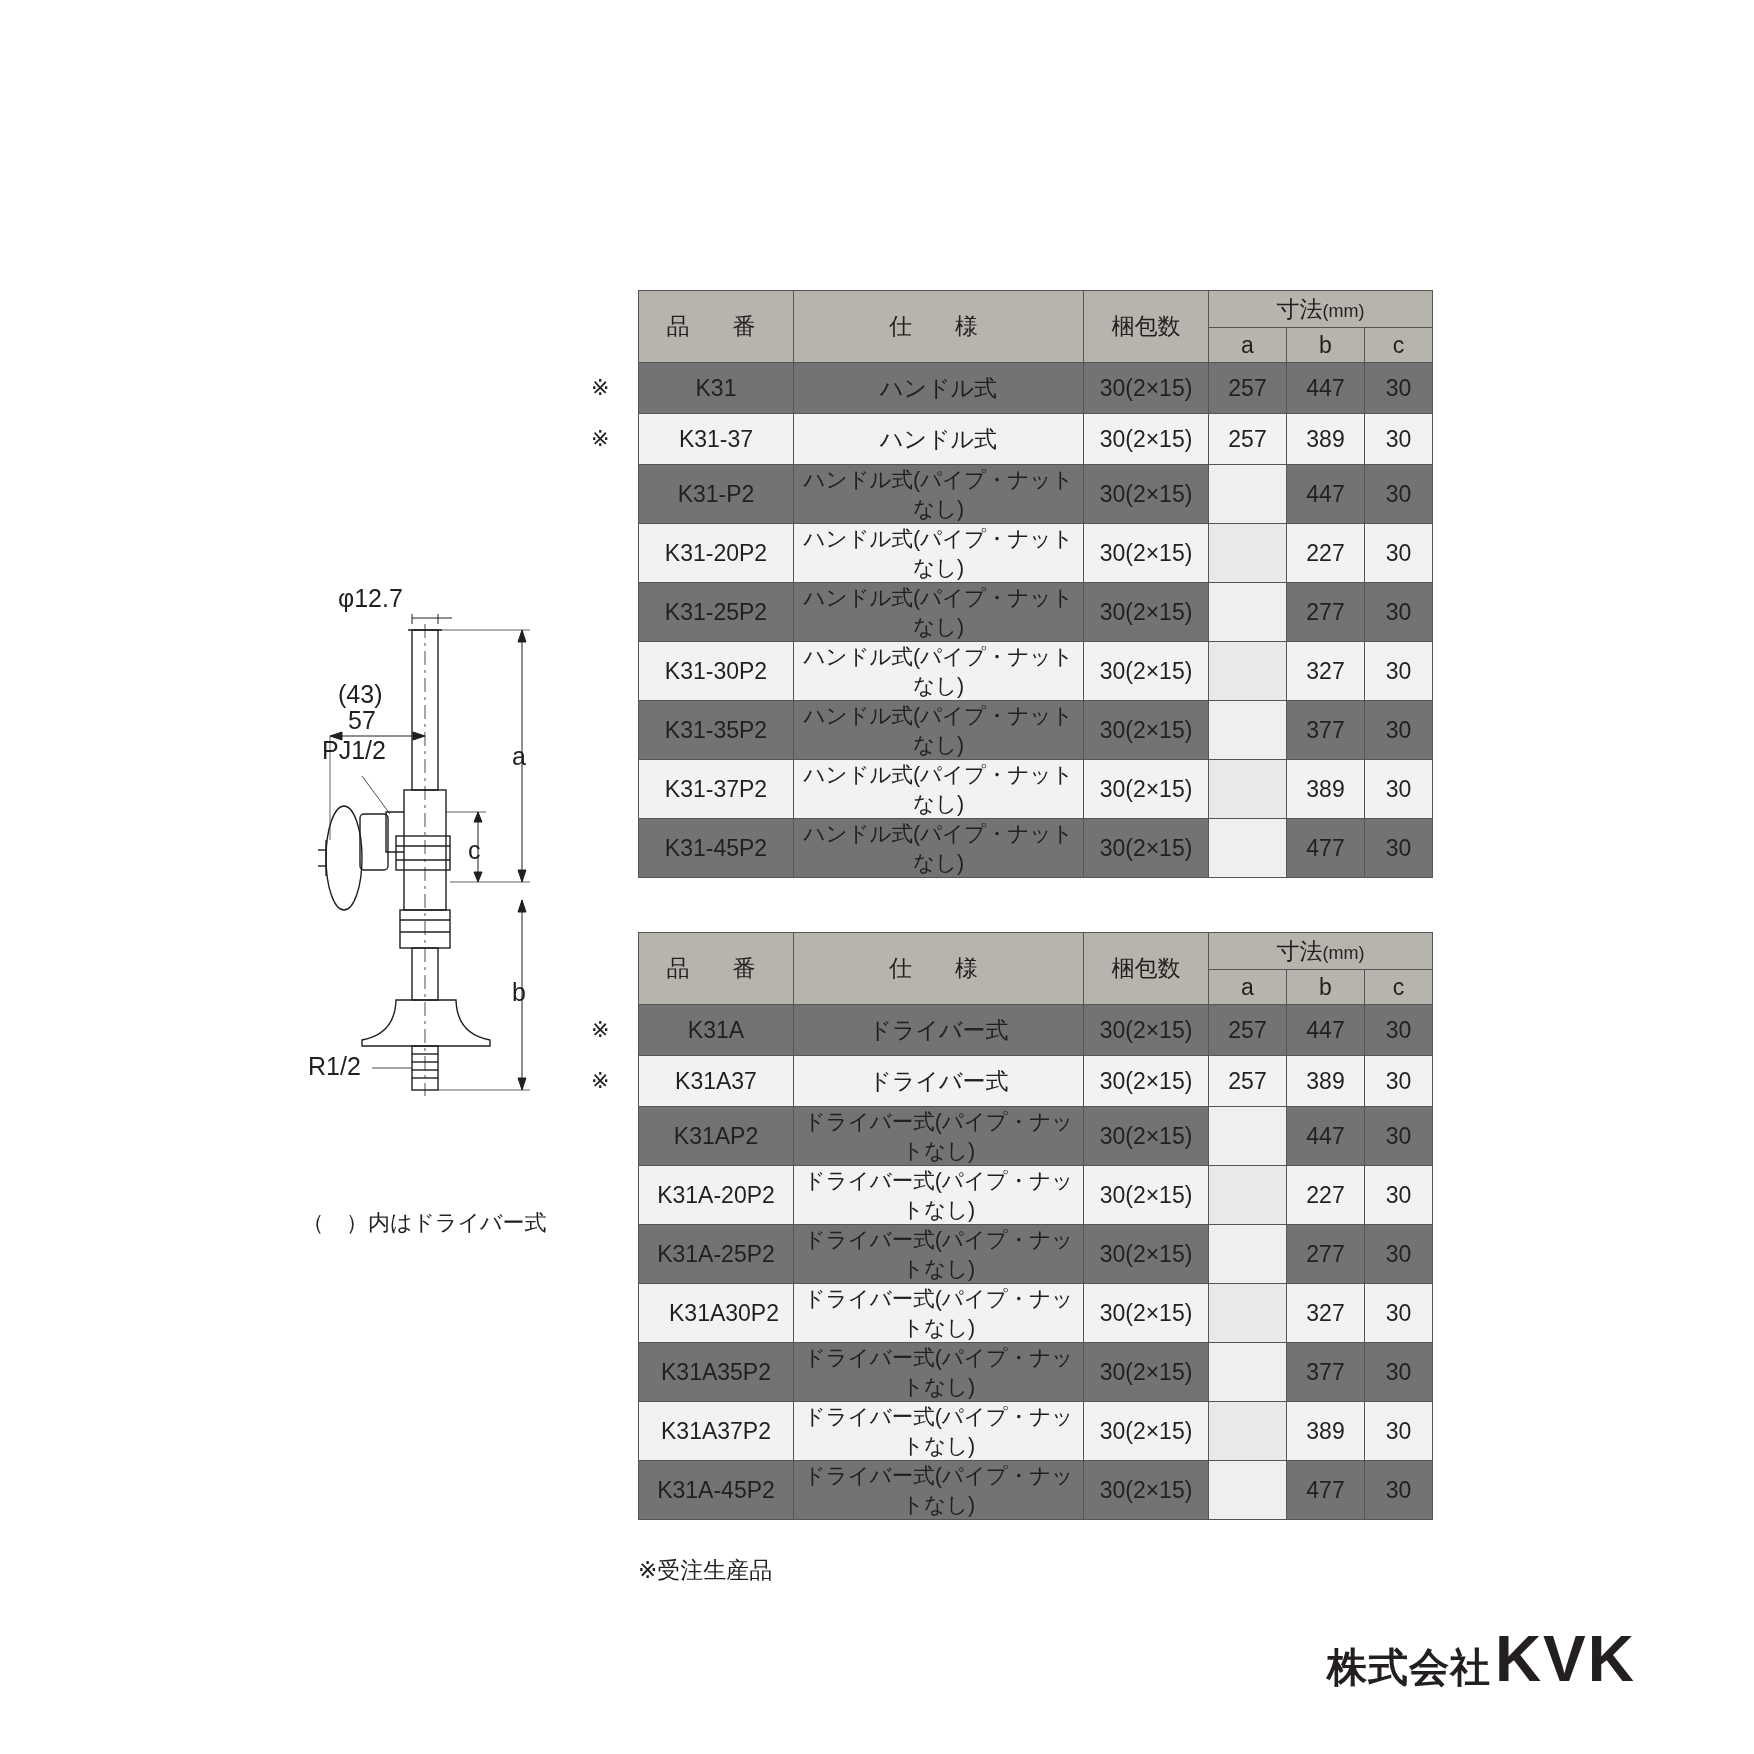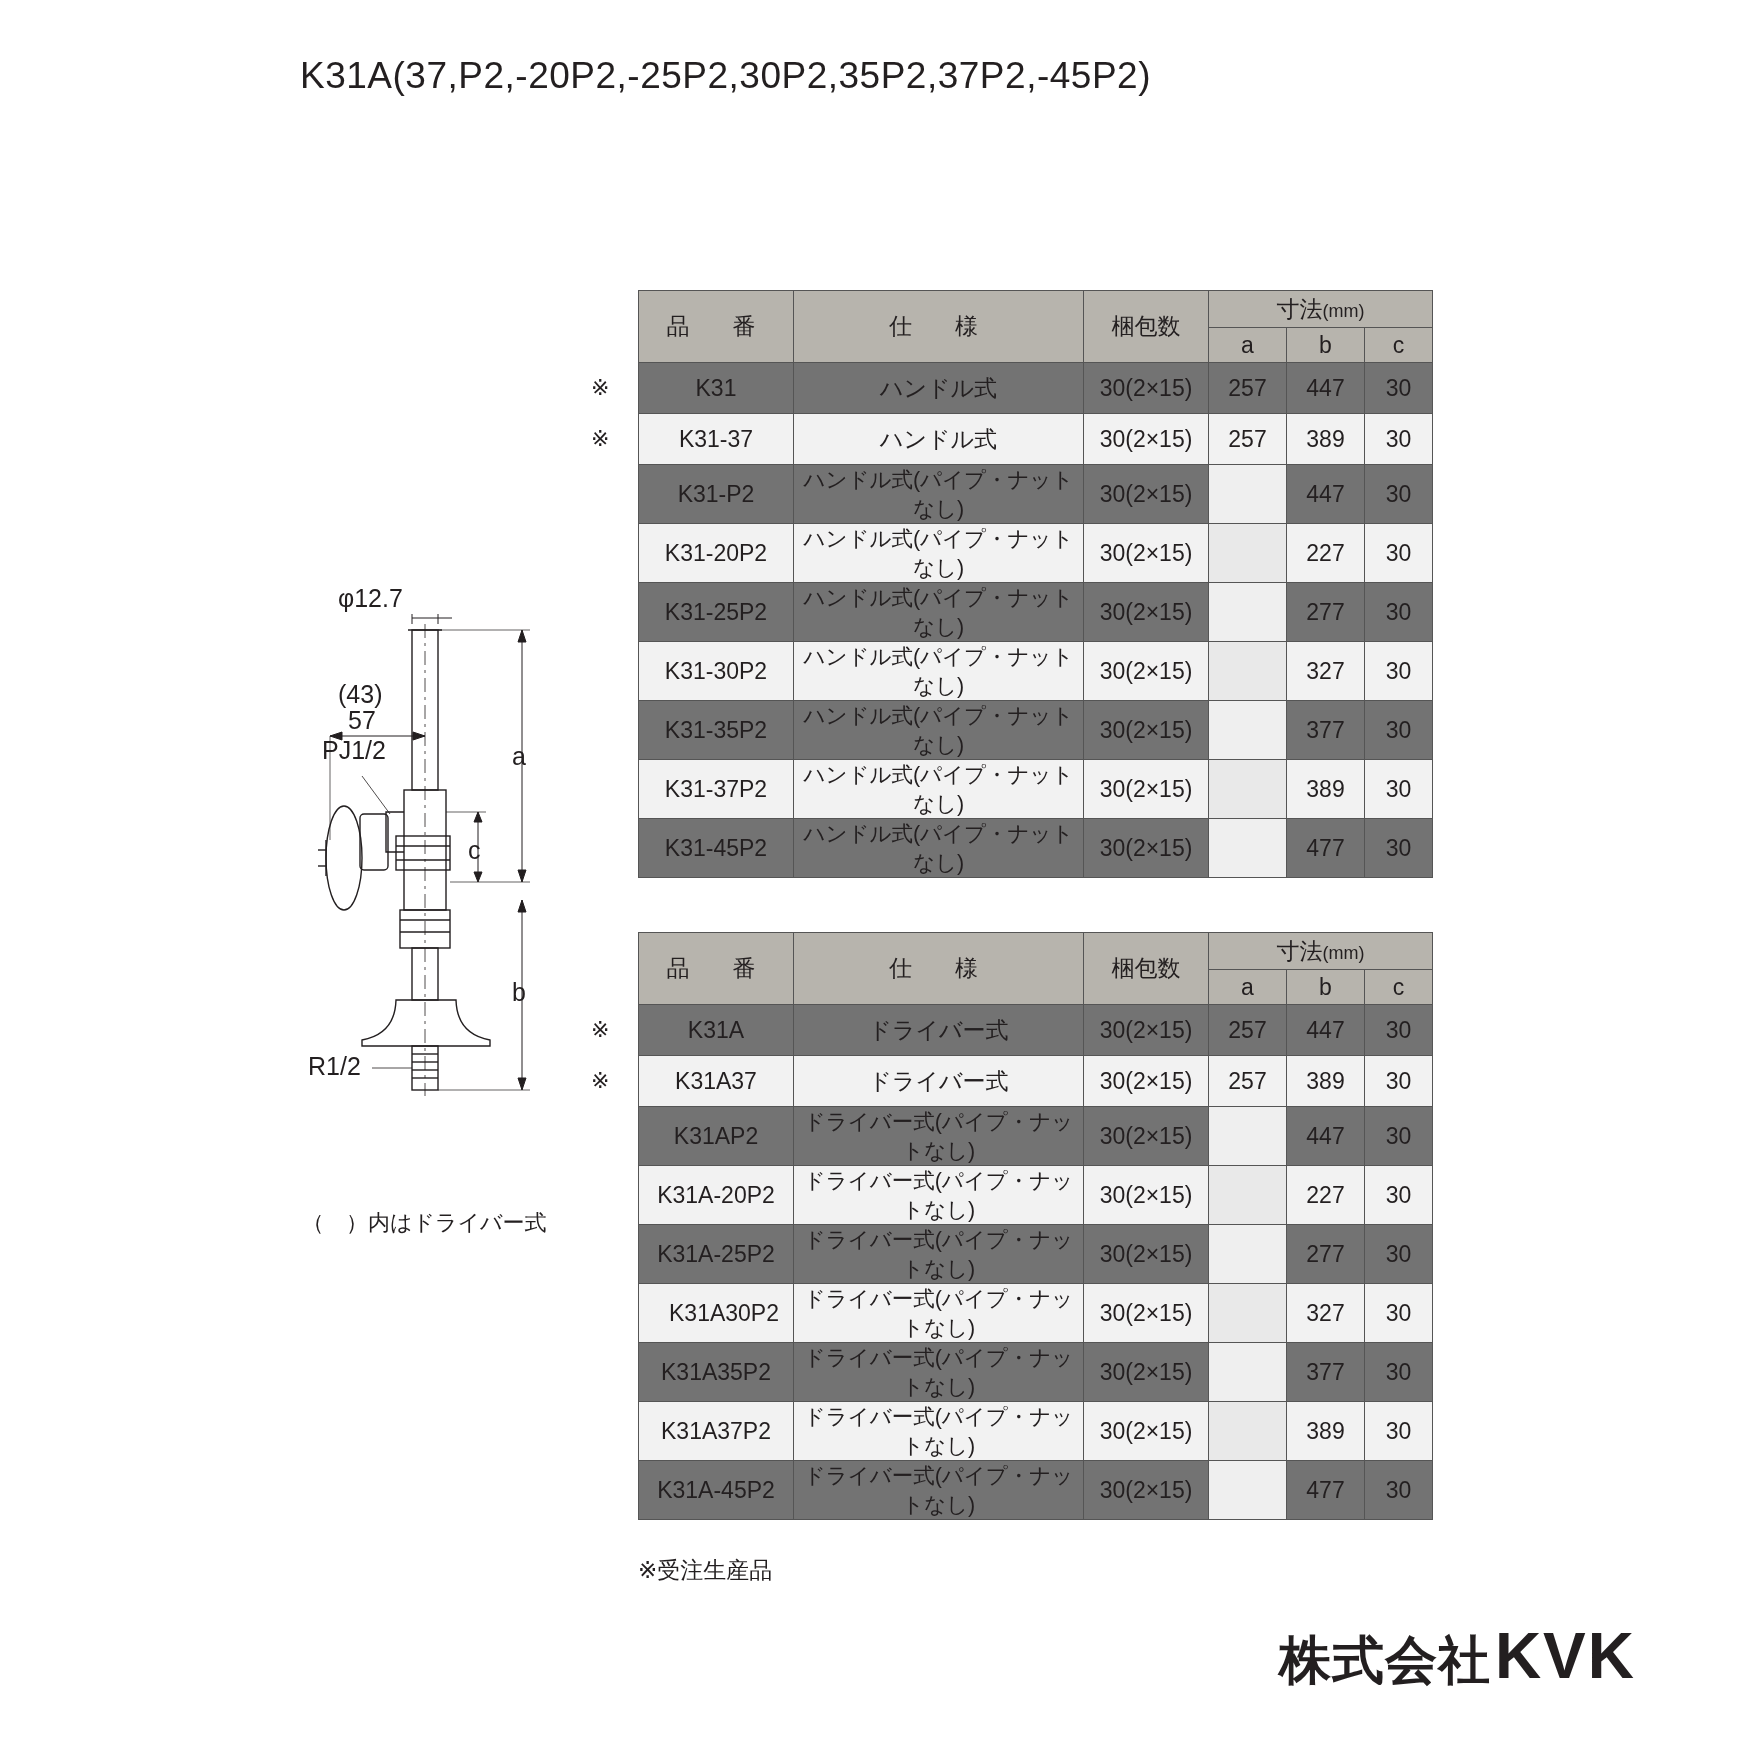--- a/index.html
+++ b/index.html
@@ -128,41 +128,40 @@
   
   .logo {
     position: absolute;
     right: 118px;
     bottom: 58px;
     display: flex;
     align-items: baseline;
     font-weight: bold;
   }
   .logo .corp {
-    font-size: 52px;
+    font-size: 40px;
     letter-spacing: 1px;
   }
   .logo .kvk {
     font-size: 64px;
     letter-spacing: 2px;
     margin-left: 4px;
   }
 
   
   .dlabel {
     position: absolute;
     font-size: 25px;
     white-space: nowrap;
   }
 </style>
 </head>
 <body>
 
 <div class="title-block">
-  <div class="title-line">K31A(37,P2,-20P2,-25P2,30P2,35P2,37P2,-45P2)</div>
 </div>
 
 <div class="drawing">
   <svg width="330" height="620" viewBox="0 0 330 620">
     <g stroke="#231f20" fill="none" stroke-width="1.4">
 
       <rect x="112" y="30" width="26" height="160"></rect>
 
       <line x1="108" y1="30" x2="142" y2="30"></line>
 

